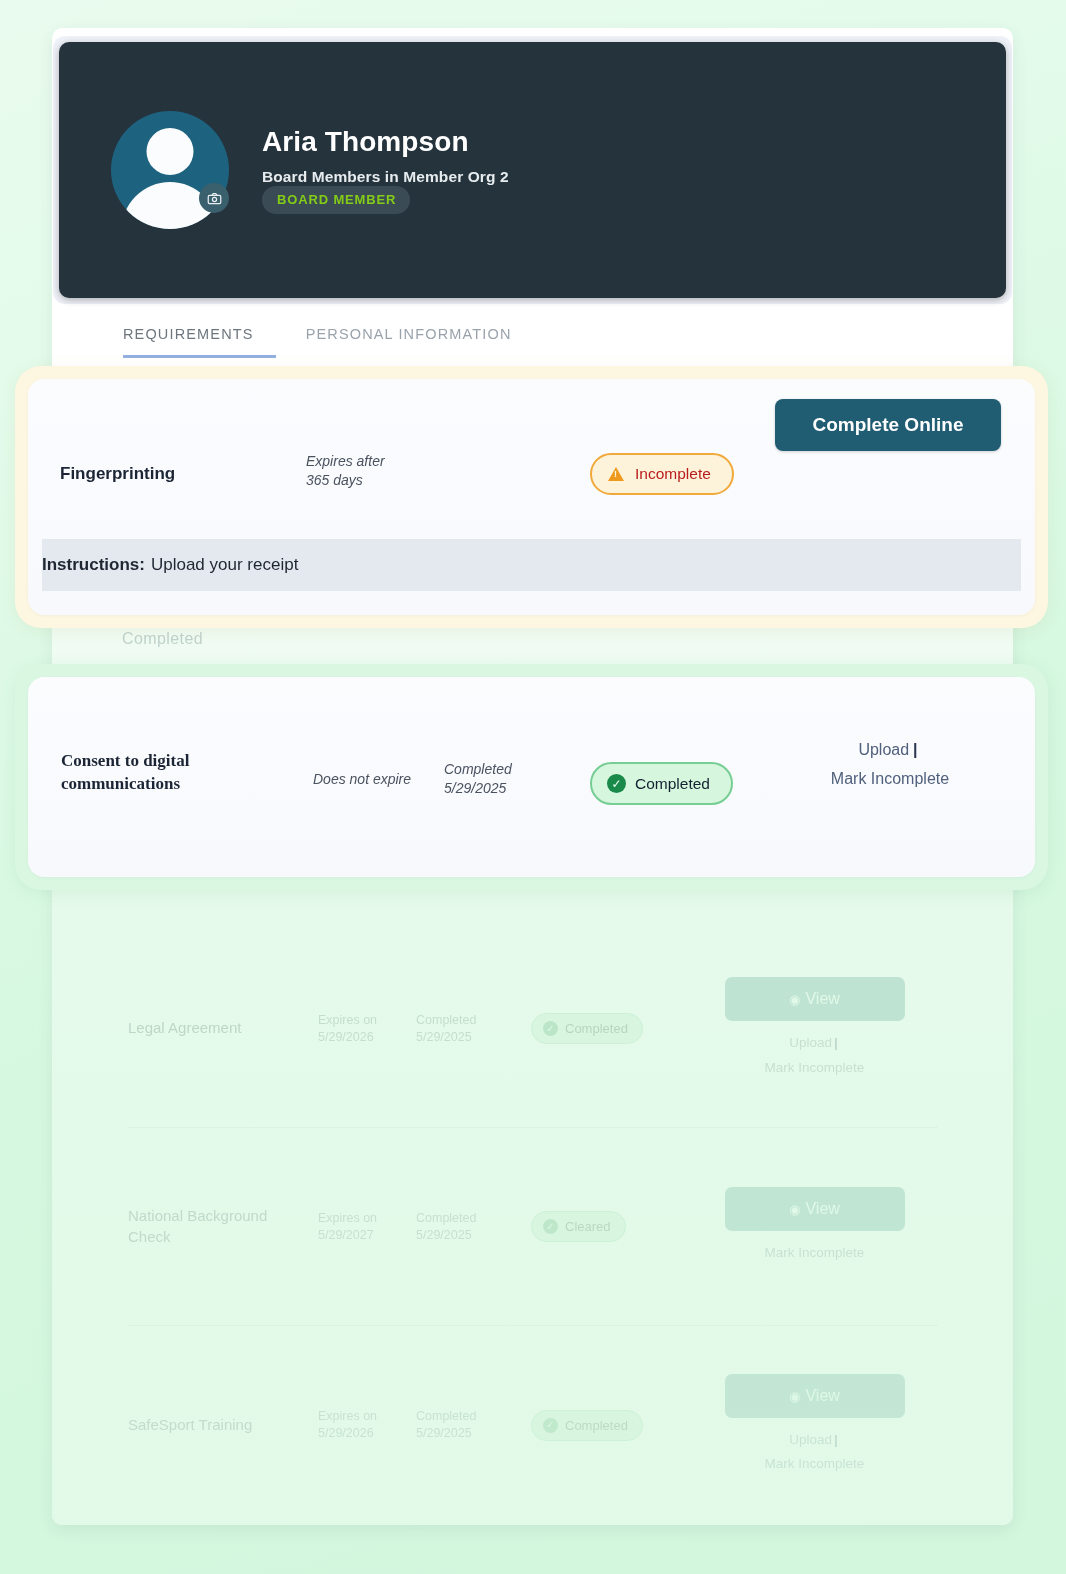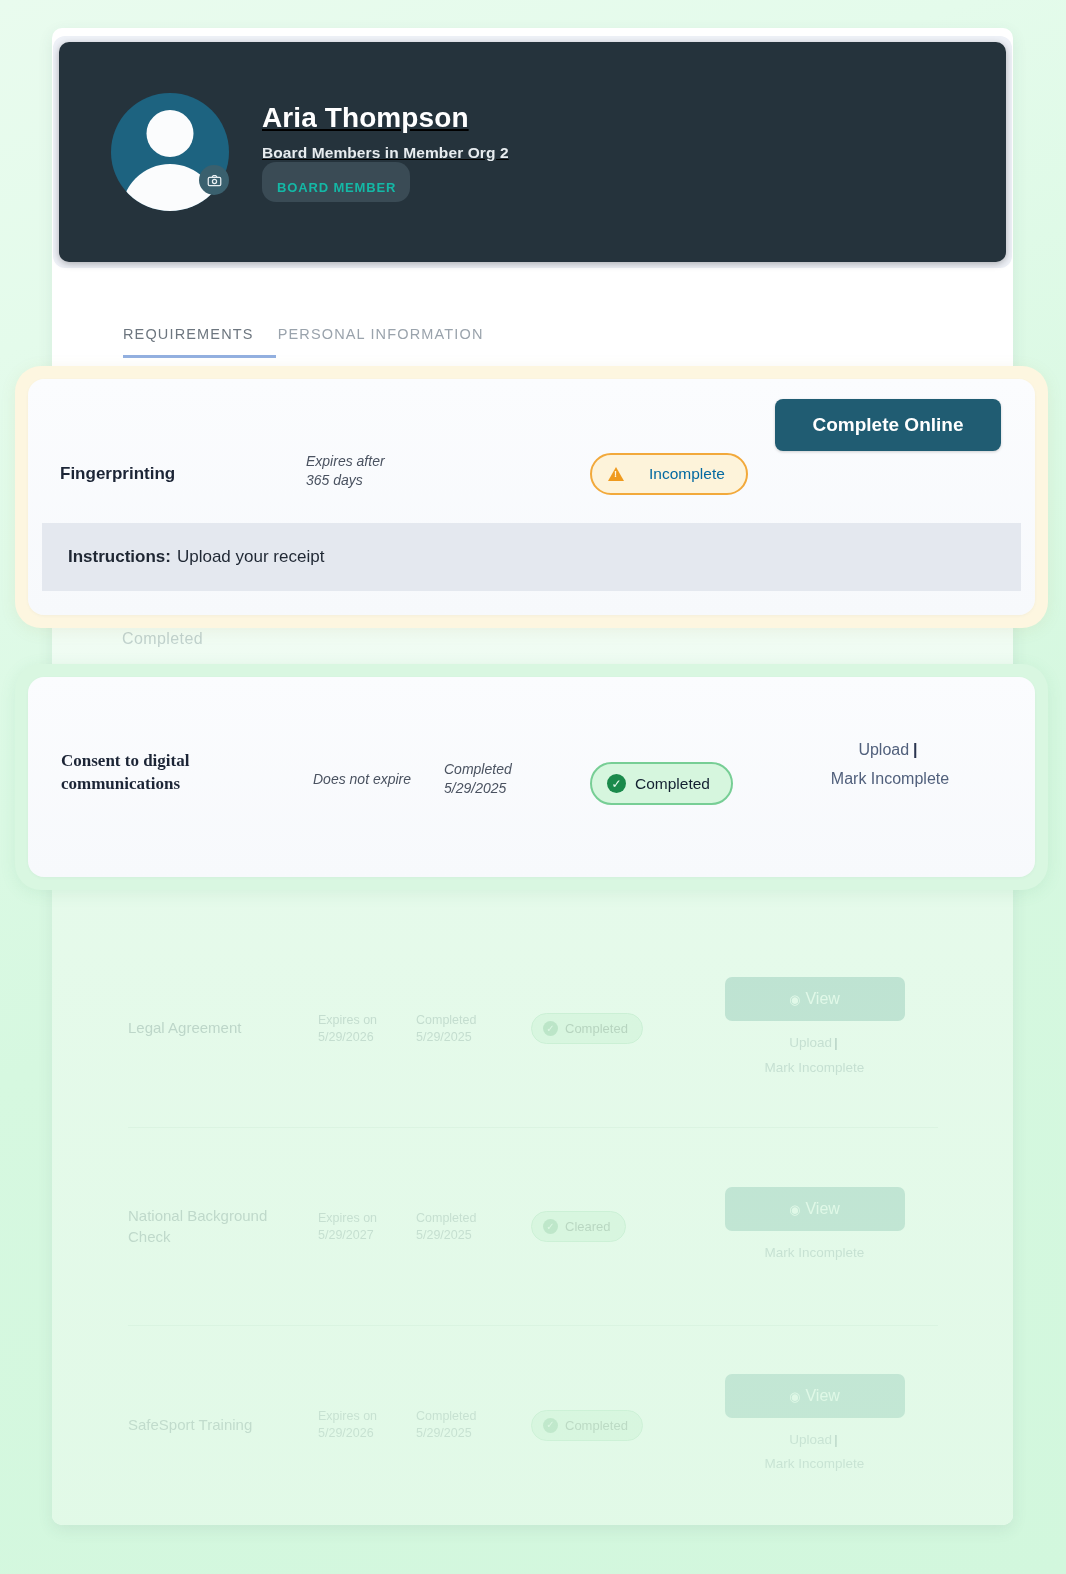--- a/index.html
+++ b/index.html
@@ -21,25 +21,24 @@
     background: #ffffff;
     border-radius: 10px;
     box-shadow: 0 5px 16px rgba(60,80,90,.09);
     overflow: hidden;
   }
   .page-inner { position: relative; width: 100%; height: 100%; }
 
   
   .profile-wrap {
     position: absolute; left: 1px; top: 8px;
-    width: 959px; height: 232px;
+    width: 959px; height: 268px;
     background: #eef1f7;
     border-radius: 12px;
     padding: 6px;
-    text-decoration: underline;
   }
   .profile-header {
     width: 100%; height: 100%;
     background: #25333c;
     border-radius: 10px;
     display: flex; align-items: center;
     padding-left: 52px;
     box-shadow: 0 2px 7px rgba(0,0,0,.28);
   }
   .avatar-block { position: relative; width: 118px; height: 118px; flex: 0 0 auto; }
@@ -72,29 +71,29 @@
   .profile-name {
     color: #ffffff; font-size: 28px; font-weight: bold;
     letter-spacing: .1px; line-height: 1.15;
   }
   .profile-sub {
     color: #e7ecef; font-size: 15.5px; font-weight: bold;
     margin-top: 9px; letter-spacing: .1px;
   }
   .profile-badge {
     display: inline-block; 
-    background: #3a4b55; color: #14b8a6;
+    background: #3a4b55; color: #84cc16;
     font-size: 13px; font-weight: bold; letter-spacing: .85px;
-    padding: 18px 14px 7px 15px; border-radius: 14px;
+    padding: 6px 14px 7px 15px; border-radius: 14px;
   }
 
   
   .tabs {
     position: absolute; left: 71px; top: 292px;
-    display: flex; align-items: flex-end;
+    display: flex; gap: 28px; align-items: flex-end;
   }
   .tab {
     font-size: 14.5px; letter-spacing: 1.15px;
     color: #9aa3ac; padding: 6px 2px 13px 2px;
     border-bottom: 3px solid transparent;
   }
   .tab.active { color: #6d767f; border-bottom-color: #93b0e0; padding-right: 22px; padding-left: 0; }
 
   
   .section-label {
@@ -175,23 +174,23 @@
   }
   .hl-meta { font-size: 14px; color: #4a5260; line-height: 1.35; font-style: italic; }
 
   
   .fp-name { position: absolute; left: 32px; top: 84px; width: 150px; }
   .fp-exp  { position: absolute; left: 278px; top: 73px; width: 140px; }
   .fp-pill { position: absolute; left: 562px; top: 74px; }
   .fp-act  { position: absolute; left: 735px; top: 20px; width: 250px; text-align: center; }
 
   .pill-warn {
-    display: inline-flex; align-items: center; gap: 25px;
+    display: inline-flex; align-items: center; gap: 11px;
     background: #fdf3da; border: 2px solid #f2a93b;
-    color: #0369a1; font-size: 15.5px;
+    color: #b91c1c; font-size: 15.5px;
     padding: 10px 21px 10px 16px; border-radius: 22px;
   }
   .pill-warn .tri {
     width: 0; height: 0;
     border-left: 8px solid transparent; border-right: 8px solid transparent;
     border-bottom: 14px solid #ef9a1e; position: relative;
   }
   .pill-warn .tri::after {
     content: "!"; position: absolute; left: -2px; top: 2px;
     font-size: 9px; color: #fff6e2; font-weight: bold;
@@ -234,24 +233,23 @@
     background: #205c72; color: #ffffff;
     font-size: 21px; font-weight: bold;
     padding: 13px 0; border-radius: 8px; text-align: center;
     box-shadow: 0 1px 3px rgba(0,0,0,.18);
   }
   .btn-view .eye { font-size: 15px; margin-right: 7px; font-weight: normal; }
 
   
   .instructions {
     position: absolute; left: 14px; bottom: 24px;
-    width: calc(100% - 28px); height: 68px;
+    width: calc(100% - 28px); height: 52px;
     background: #e4e8ef;
     display: flex; align-items: center;
-    padding-left: 26px;
     font-size: 17px; color: #1f2733;
   }
   .instructions b { font-weight: bold; margin-right: 6px; }
 
   
   .mint-overlay {
     position: absolute; left: 0; top: 560px;
     width: 100%; height: 937px;
     background: linear-gradient(180deg, rgba(214,247,222,.30) 0%, rgba(214,247,222,.62) 28%, rgba(214,247,222,.72) 100%);
     pointer-events: none;

